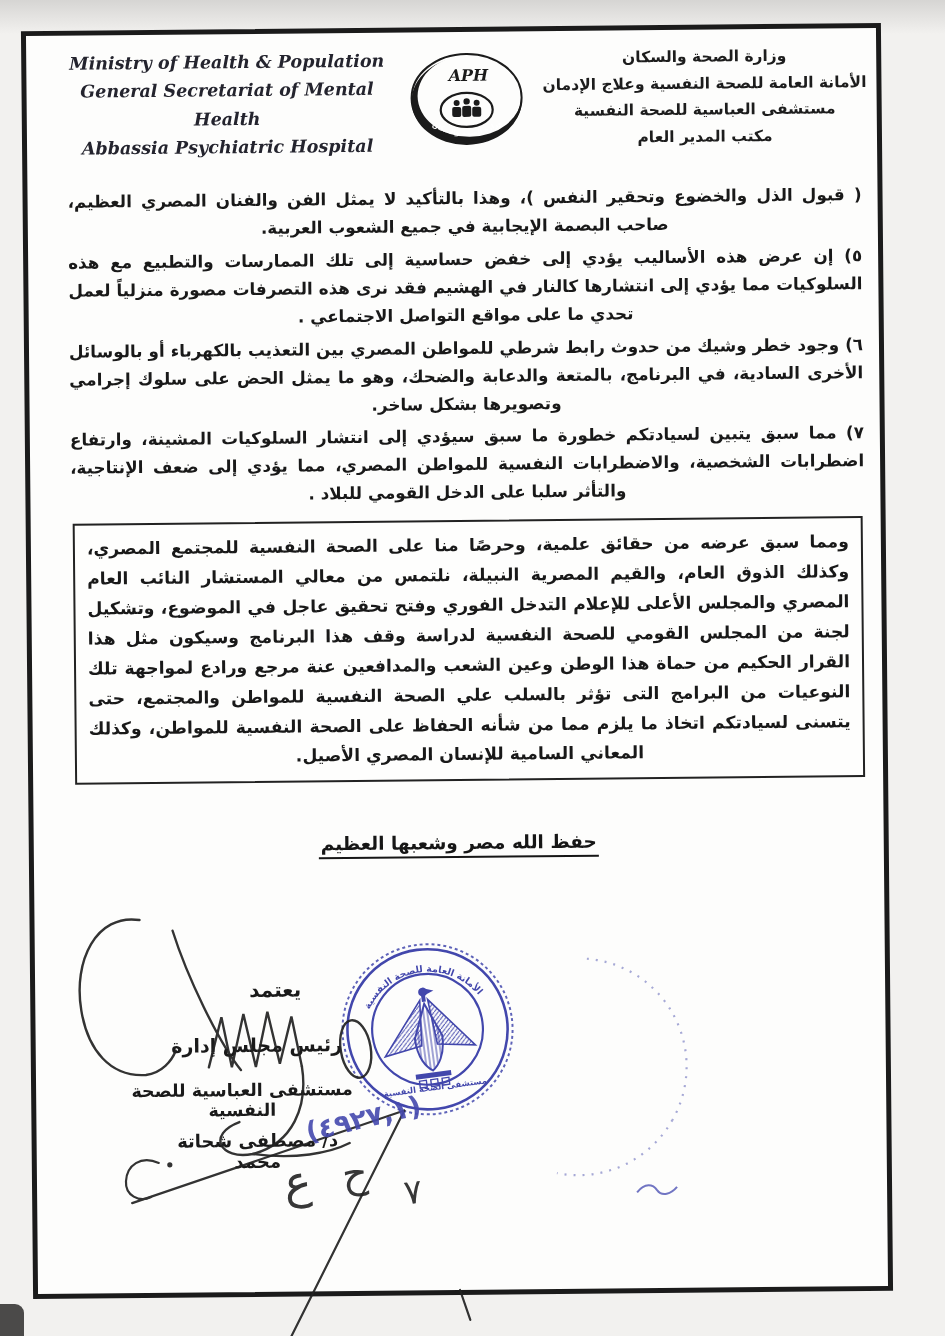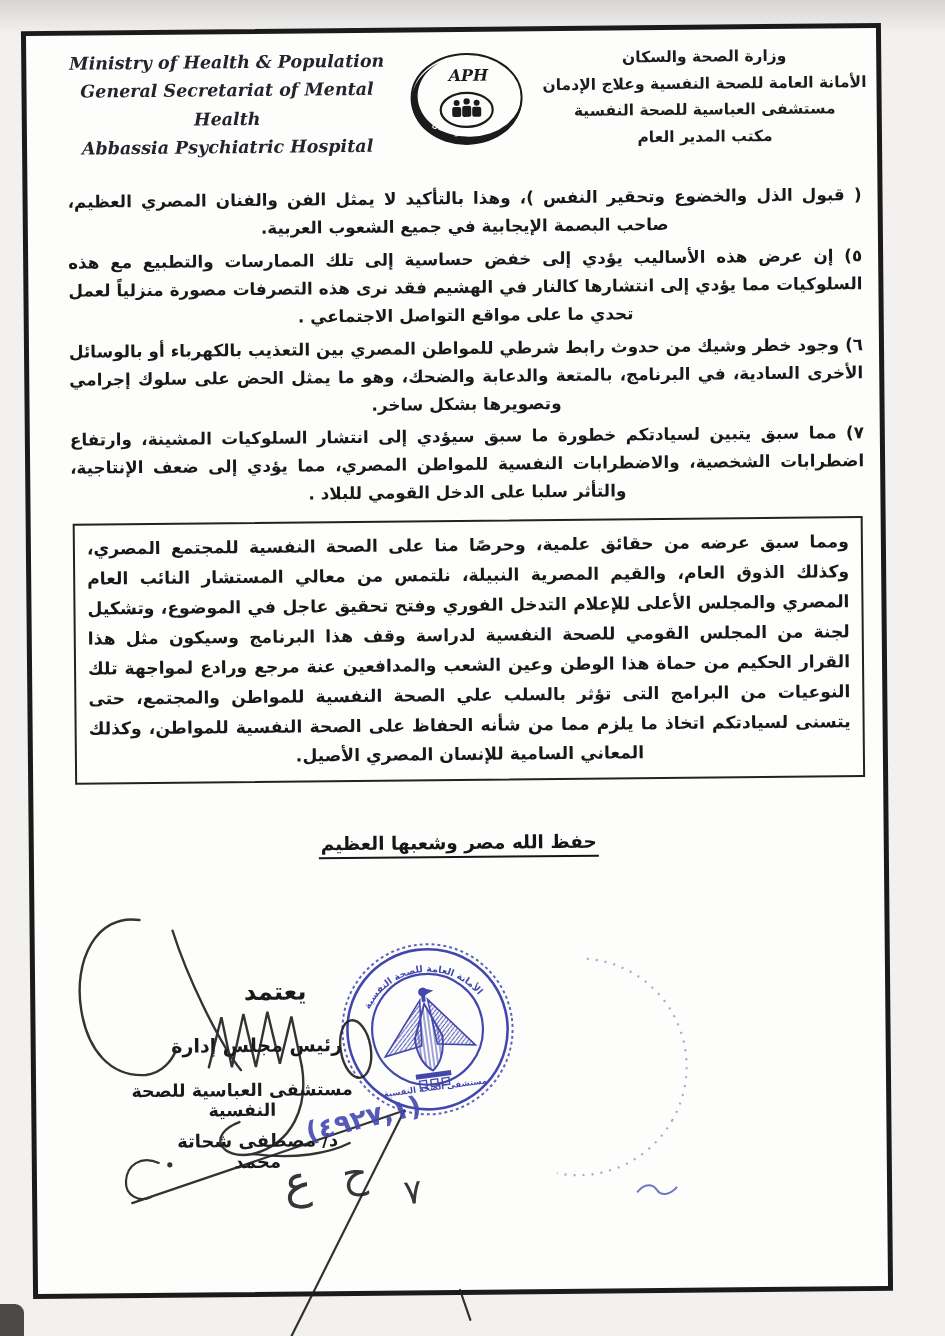--- a/index.html
+++ b/index.html
@@ -32,21 +32,21 @@
     text-align:justify;text-align-last:center;margin:0 0 5px 0;}
   .demands-box{
     box-sizing:border-box;margin:13px 2px 0 2px;border:2.5px solid #222;
     padding:9px 12px;font-weight:bold;font-size:17.2px;line-height:1.74;
     text-align:justify;text-align-last:center;background:#fefefd;}
   .closing-line{position:absolute;left:0;top:800px;width:100%;text-align:center;direction:rtl;}
   .closing-line span{font-weight:bold;font-size:18.5px;color:#161616;
     border-bottom:2.2px solid #161616;padding:0 2px 3px 2px;}
   
   .sig-label{position:absolute;direction:rtl;font-weight:bold;color:#1a1a1a;z-index:2;}
-  .approval-word{left:195px;top:944px;width:90px;text-align:center;font-size:24px;}
+  .approval-word{left:195px;top:944px;width:90px;text-align:center;font-size:20px;}
   .chairman-title{left:130px;top:1000px;width:182px;text-align:center;font-size:19px;}
   .hospital-line{left:95px;top:1046px;width:222px;text-align:center;font-size:17.5px;}
   .signer-name{left:125px;top:1096px;width:192px;text-align:center;font-size:18px;}
   .official-stamp{position:absolute;left:303px;top:908px;width:178px;height:178px;
     transform:rotate(-7deg);z-index:3;opacity:.92;}
   .handwriting{position:absolute;left:0;top:0;width:860px;height:1320px;
     overflow:visible;z-index:5;pointer-events:none;}
 </style>
 </head>
 <body>

